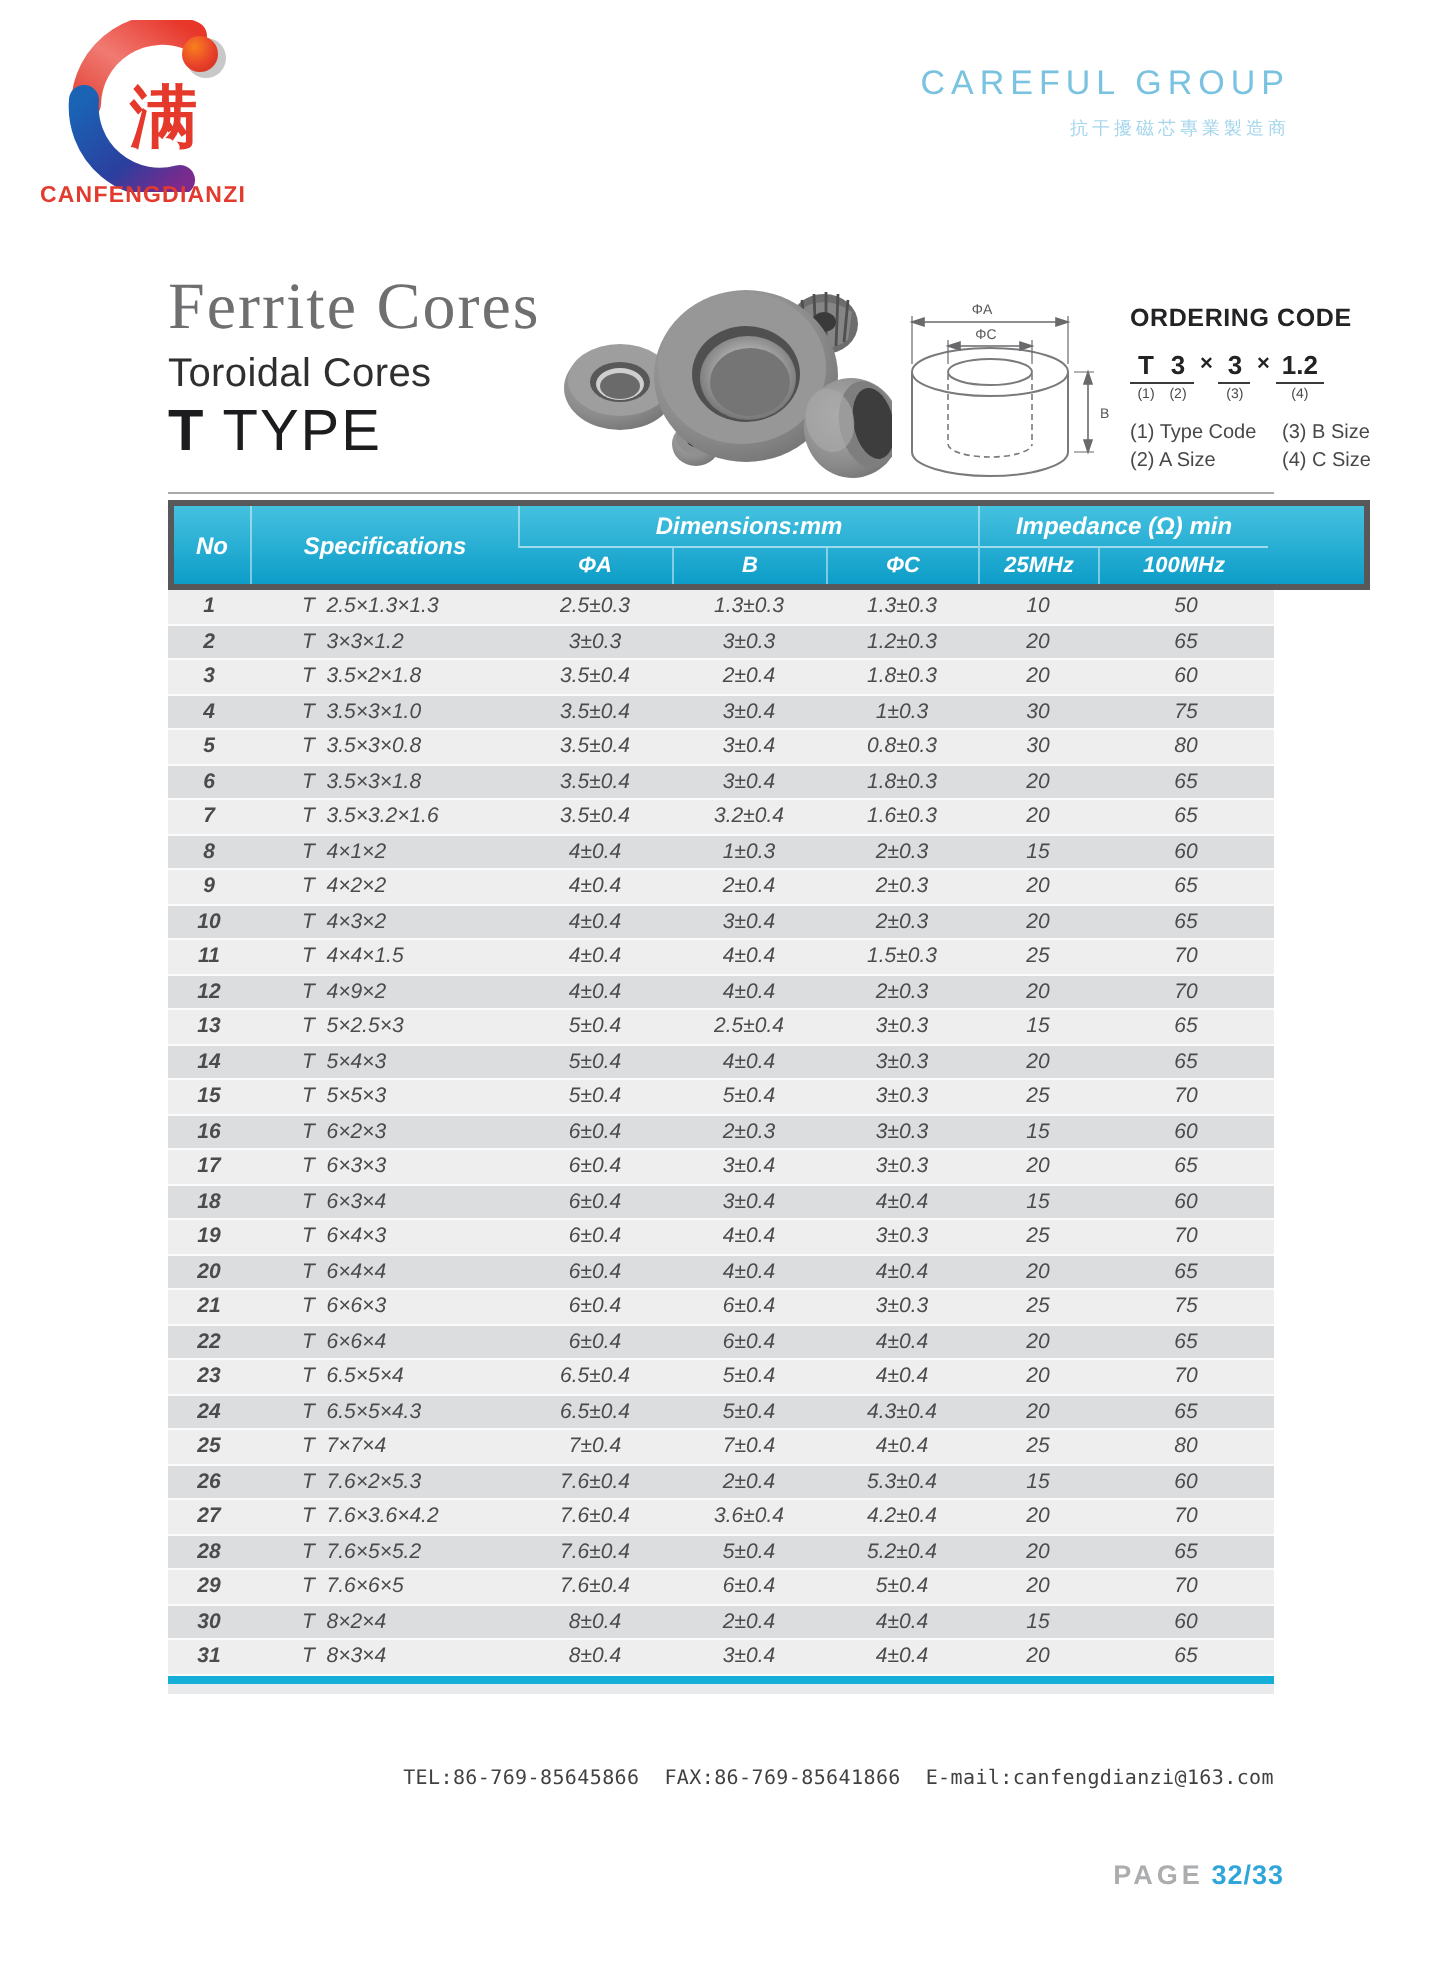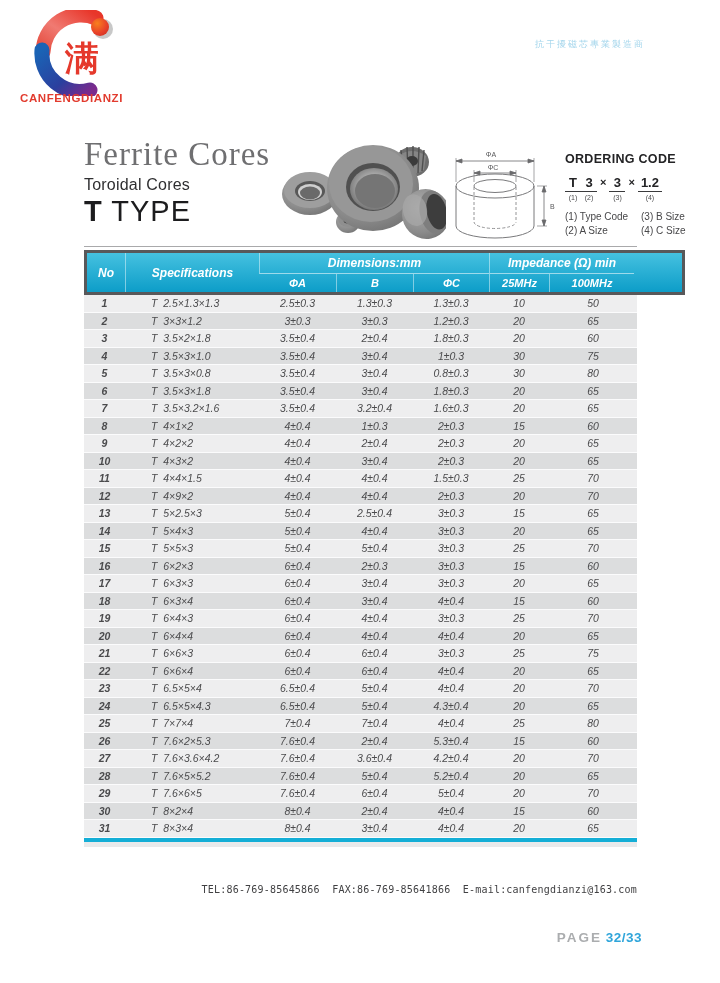--- a/index.html
+++ b/index.html
@@ -23,21 +23,21 @@
   .group-subtitle {
     margin-top:6px; font-size:9px; letter-spacing:2px; color:#a5d6ec;
   }
 
   
   .title-block { position:absolute; left:84px; top:136px; width:200px; }
   .title-main {
     font-family:"Liberation Serif", serif; font-size:33px; color:#6f6f71;
     letter-spacing:1px; line-height:1.1;
   }
-  .title-sub { font-size:16px; color:#2f2f31; margin-top:4px; letter-spacing:.2px; }
+  .title-sub { font-size:20px; color:#2f2f31; margin-top:4px; letter-spacing:.2px; }
   .title-type { font-size:29px; color:#1c1c1e; margin-top:1px; letter-spacing:1px; }
   .title-type .t-bold { font-weight:900; }
   .photo { position:absolute; left:266px; top:134px; width:180px; height:110px; }
   .diagram { position:absolute; left:441px; top:146px; width:118px; height:102px; }
 
   .ordering { position:absolute; left:565px; top:152px; width:142px; }
   .ordering-heading { font-size:12.5px; font-weight:bold; color:#232325; letter-spacing:.3px; }
   .code-row { display:flex; align-items:flex-start; margin-top:9px; }
   .code-part { display:flex; flex-direction:column; align-items:center; }
   .code-part .code {
@@ -124,20 +124,21 @@
     </defs>
     <circle cx="85" cy="19" r="10" fill="#9a9a9a" opacity="0.55"></circle>
     <path d="M78,8 A38,38 0 0 0 25,42" fill="none" stroke="url(#gRed)" stroke-width="15" stroke-linecap="round"></path>
     <path d="M24,40 A38,38 0 0 0 72,80" fill="none" stroke="url(#gBlue)" stroke-width="15" stroke-linecap="round"></path>
     <circle cx="82" cy="17" r="9" fill="url(#gBall)"></circle>
     <text x="64" y="60" font-size="34" fill="#e5392c" font-weight="bold" text-anchor="middle" font-family="DejaVu Sans, sans-serif">满</text>
   </svg>
   <div class="company-name">CANFENGDIANZI</div>
 
   <div class="group-block">
+    <div class="group-title">CAREFUL GROUP</div>
     <div class="group-subtitle">抗干擾磁芯專業製造商</div>
   </div>
 
   <div class="title-block">
     <div class="title-main">Ferrite Cores</div>
     <div class="title-sub">Toroidal Cores</div>
     <div class="title-type"><span class="t-bold">T</span><span> TYPE</span></div>
   </div>
 
   <svg class="photo" viewBox="0 0 180 110">

